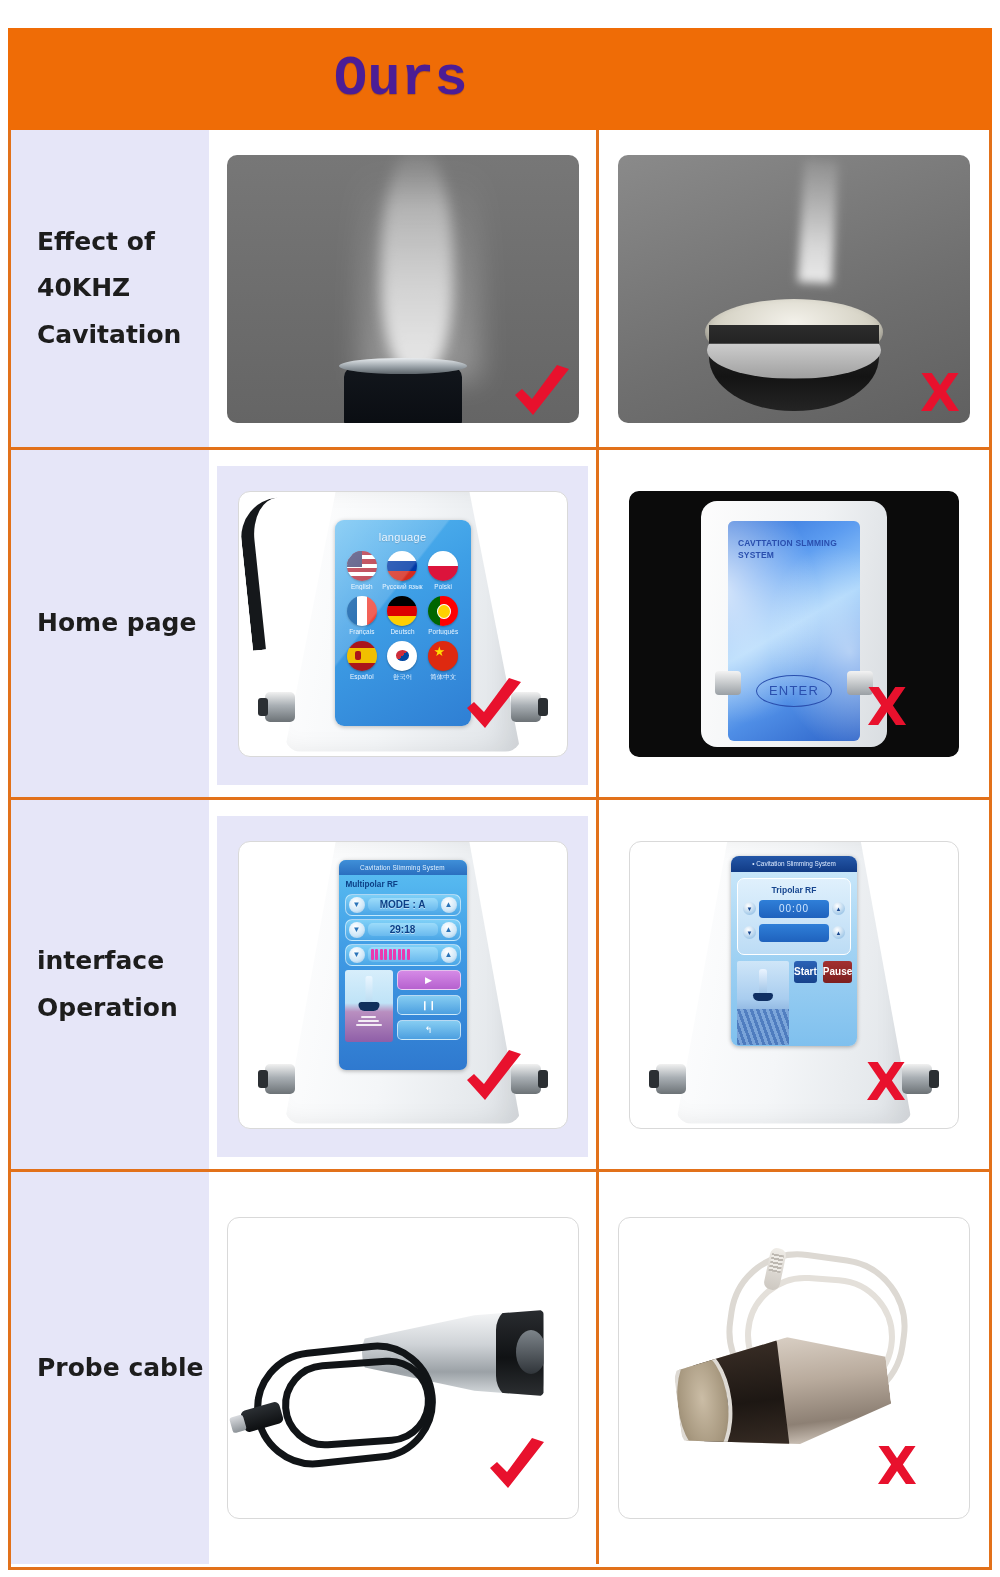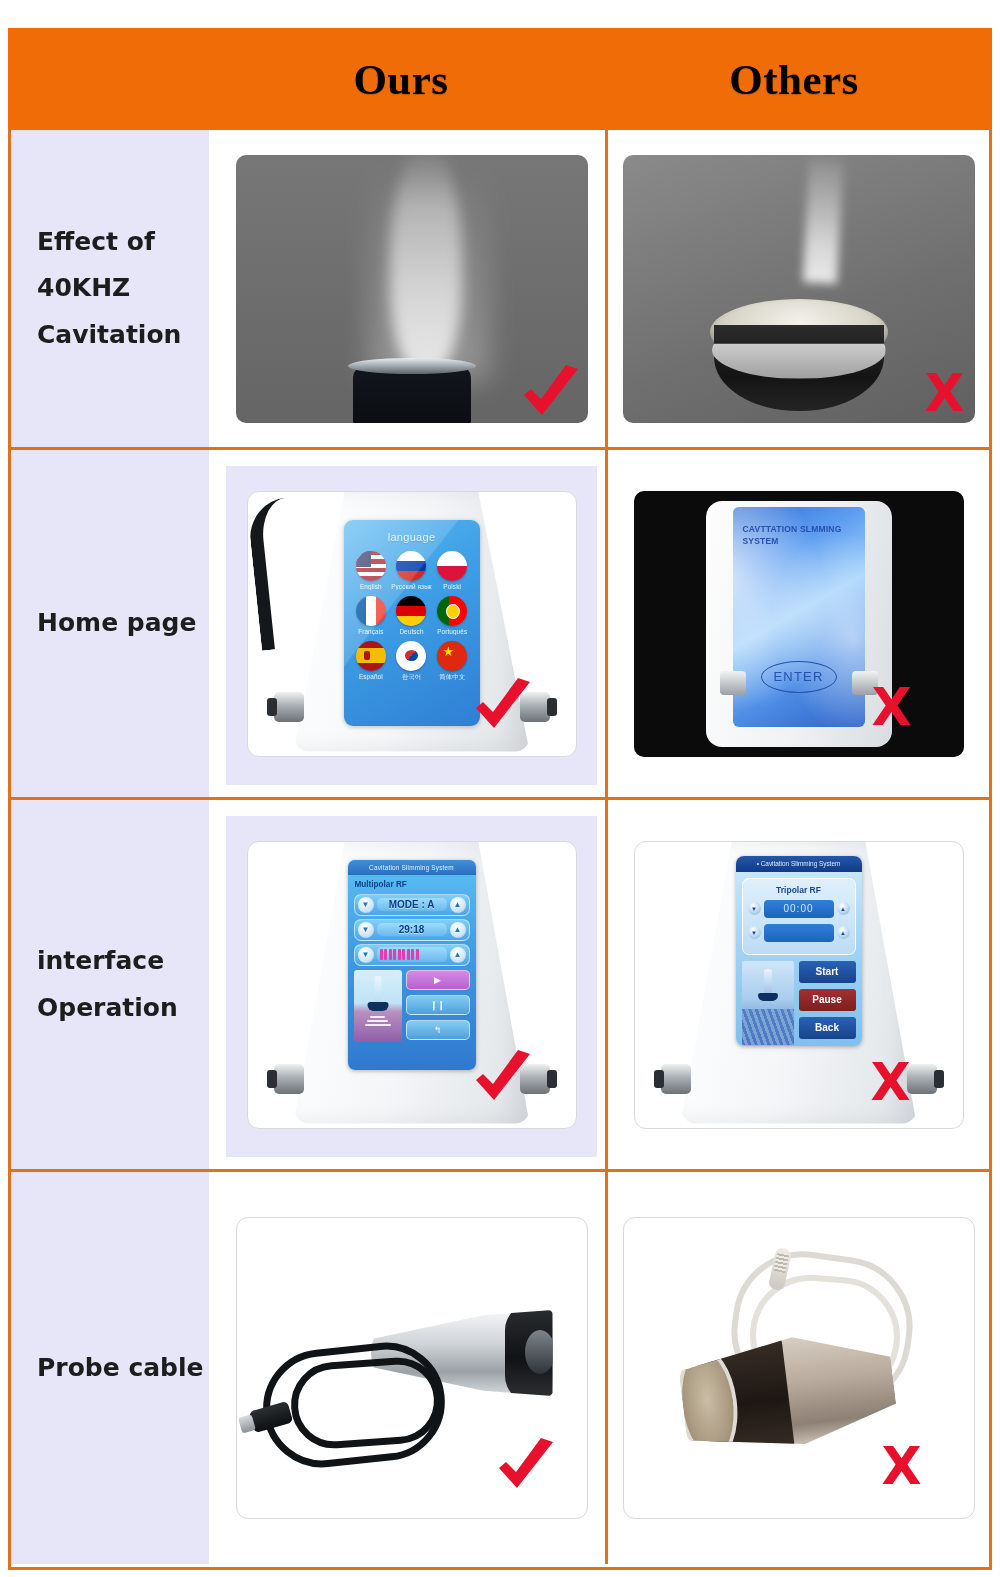--- a/index.html
+++ b/index.html
@@ -15,22 +15,22 @@
   
   .header {
     position: absolute; left: 8px; top: 28px;
     width: 984px; height: 102px;
     background: #ef6c06;
     display: flex; align-items: center;
   }
   .header .label-spacer { width: 198px; flex: 0 0 198px; }
   .header .hcell {
     flex: 1 1 0; display:flex; align-items:center; justify-content:center;
-    color:#000000; font-size: 43px; font-weight: 700; letter-spacing: 0.5px;
-    font-family: Liberation Serif, serif;
+    color:#4c1d95; font-size: 55px; font-weight: 700; letter-spacing: 0.5px;
+    font-family: Liberation Mono, monospace;
     text-shadow: 0 1px 1px rgba(0,0,0,.18);
   }
   .header .hcell.ours { flex: 0 0 390px; }
   .header .hcell.others { flex: 1 1 0; }
 
   
   .table {
     position: absolute; left: 8px; top: 130px;
     width: 984px; height: 1440px;
     border: 3px solid #e2711a;
@@ -56,21 +56,21 @@
     color: #1d1d1d;
     font-size: 25px; font-weight: 700; line-height: 1.85;
     font-family: "DejaVu Sans", sans-serif;
   }
   .rowlabel span { display:block; white-space: nowrap; }
 
   .cell {
     position: relative;
     display: flex; align-items: center; justify-content: center;
   }
-  .cell.ours   { flex: 0 0 390px; border-right: 3px solid #e2711a; margin-left: 9px; }
+  .cell.ours   { flex: 0 0 390px; border-right: 3px solid #e2711a; }
   .cell.others { flex: 1 1 0; }
 
   
   .lav-pad { position:absolute; inset: 16px 8px 12px 8px; background:#e6e6f8; }
 
   
   .photo {
     position: relative; overflow: hidden;
     border-radius: 10px;
     background: #6e6e6e;
@@ -229,21 +229,21 @@
   .f-cn::after{content:"★";position:absolute;left:18%;top:14%;color:#ffde00;font-size:13px;line-height:1;}
 
   
   .o-machine {
     position:absolute; left:50%; transform:translateX(-50%); top: 10px;
     width: 186px; height: 246px;
     background: linear-gradient(100deg,#fdfdfd 0%,#f0f2f4 55%,#d9dde1 100%);
     border-radius: 16px;
   }
   .o-screen {
-    position:absolute; left:50%; transform:translateX(-50%); top: 6px;
+    position:absolute; left:50%; transform:translateX(-50%); top: 20px;
     width: 132px; height: 220px; border-radius: 6px; overflow:hidden;
     background: linear-gradient(150deg,#2f6fd8 0%,#5c9cf0 25%,#9fd0fb 48%,#4f8ee6 72%,#2d63c8 100%);
   }
   .o-screen .swirl {
     position:absolute; inset:-20%;
     background: radial-gradient(ellipse at 20% 30%, rgba(255,255,255,.75) 0%, rgba(255,255,255,0) 45%),
                 radial-gradient(ellipse at 75% 62%, rgba(255,255,255,.55) 0%, rgba(255,255,255,0) 40%);
     transform: rotate(-18deg);
   }
   .o-title {
@@ -342,21 +342,21 @@
     color:#cfe6ff; font-size:10px; letter-spacing:1px; }
   .op2-bottom { display:flex; gap:5px; margin: 2px 6px 0 6px; }
   .op2-pic { flex:0 0 52px; height: 84px; border-radius:2px; overflow:hidden; position:relative;
     background: linear-gradient(180deg,#cfe6f8 0%,#a9cdef 45%,#7fa8d8 70%,#5d87c4 100%); }
   .op2-pic .pr { position:absolute; left:50%; transform:translateX(-50%); top:8px;
     width:8px; height:26px; background:linear-gradient(180deg,#eaf4ff,#9cc2e6); border-radius:3px; }
   .op2-pic .pr::after{content:"";position:absolute;left:-6px;bottom:-6px;width:20px;height:8px;
     background:#0f2f63;border-radius:3px 3px 7px 7px;}
   .op2-pic .tissue { position:absolute; left:0; right:0; bottom:0; height:42%;
     background: repeating-linear-gradient(70deg,#4b79bd 0 3px,#7ba5da 3px 6px); opacity:.9; }
-  .op2-btns { flex:1 1 auto; display:flex; flex-direction:column; gap:6px; }
+  .op2-btns { flex:1 1 auto; display:flex; flex-direction:row; gap:6px; }
   .op2-btn { height:22px; border-radius:3px; display:flex; align-items:center; justify-content:center;
     color:#fff; font-size:10px; font-weight:600; }
   .op2-btn.start { background: linear-gradient(180deg,#2a62b6,#17438c); }
   .op2-btn.pausе, .op2-btn.pause { background: linear-gradient(180deg,#a33030,#7d1f1f); }
   .op2-btn.back  { background: linear-gradient(180deg,#2a62b6,#17438c); }
 
   
   .probebox { width: 352px; height: 302px; }
   .probebox.o { width: 352px; height: 302px; }
 
@@ -427,21 +427,20 @@
     background: repeating-linear-gradient(180deg,#bdb8b1 0 2px,#efece7 2px 4px);}
 </style>
 </head>
 <body>
 
 <div class="page">
 
   <div class="header">
     <div class="label-spacer"></div>
     <div class="hcell ours">Ours</div>
-    <div class="hcell others">Others</div>
   </div>
 
   <div class="table">
 
     <div class="row r1">
       <div class="rowlabel">
         <div>
           <span>Effect of</span>
           <span>40KHZ</span>
           <span>Cavitation</span>

